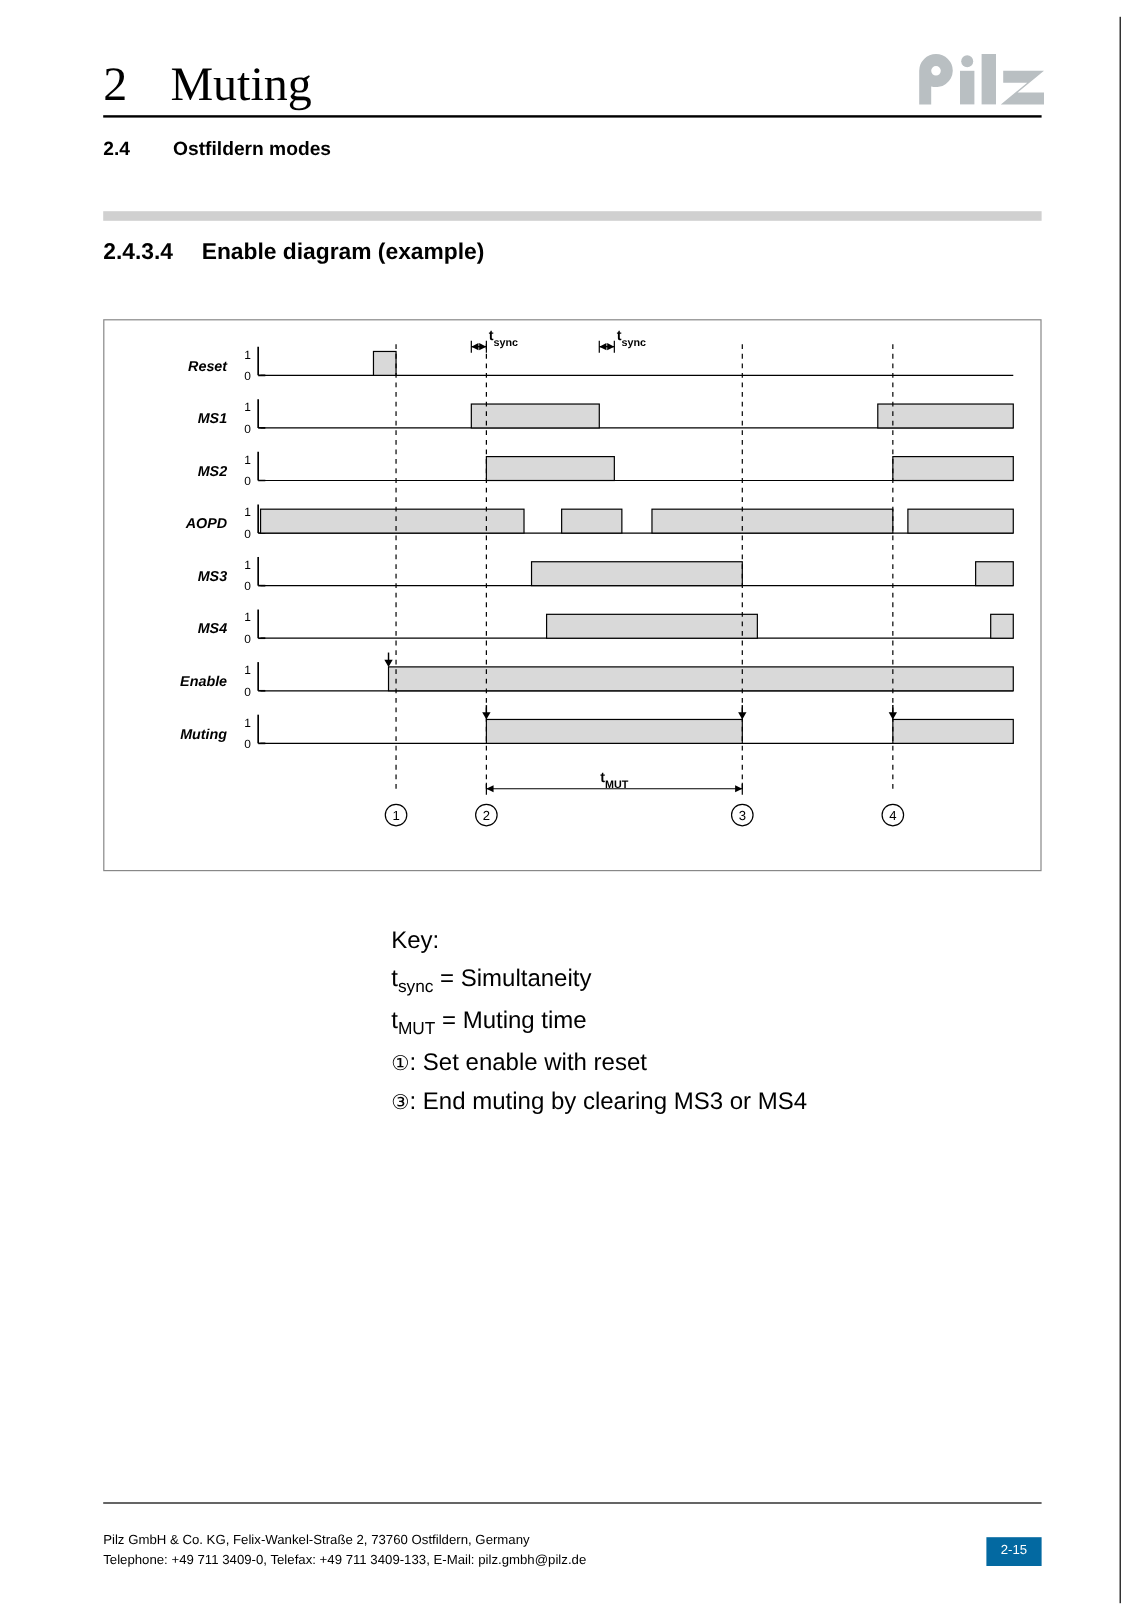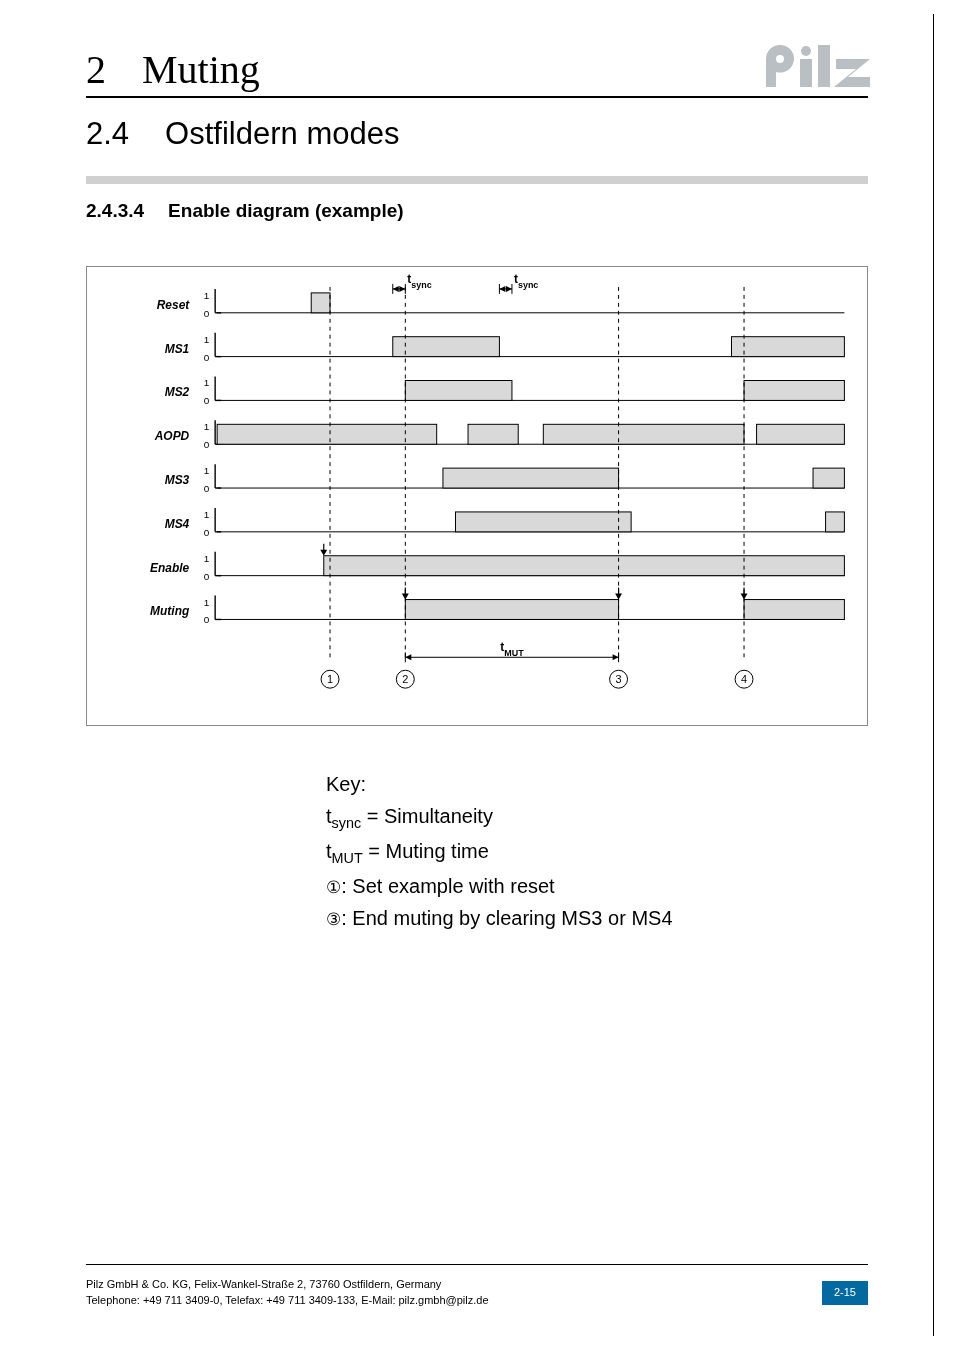--- a/index.html
+++ b/index.html
@@ -42,22 +42,22 @@
   .head-title { font-family: Georgia, 'Times New Roman', serif; font-size: 40px; font-weight: 300; }
   .logo { margin-right: -6px; }
 
   .h2 {
     position: absolute;
     top: 116px;
     left: var(--left-margin);
     right: var(--right-margin);
     display: flex;
     gap: 36px;
-    font-size: 31px;
-    font-weight: normal;
+    font-size: 16px;
+    font-weight: bold;
   }
   .greybar {
     position: absolute;
     top: 176px;
     left: var(--left-margin);
     width: var(--content-w);
     height: 8px;
     background: #d0d0d0;
   }
   .h4 {
@@ -93,21 +93,21 @@
     display: inline-block;
     font-size: 0.85em;
   }
 
   .footer {
     position: absolute;
     bottom: 42px;
     left: var(--left-margin);
     right: var(--right-margin);
     border-top: 1px solid #000;
-    padding-top: 12px;
+    padding-top: 24px;
     font-size: 11px;
     line-height: 1.4;
     display: flex;
     justify-content: space-between;
     align-items: flex-start;
   }
   .page-badge {
     background: #0369a1;
     color: #fff;
     padding: 4px 12px;
@@ -255,21 +255,21 @@
       <line x1="533.2" y1="387" x2="533.2" y2="397" stroke="#000"></line>
       <text x="426.1" y="386" text-anchor="middle" font-size="12" font-weight="bold"><tspan>t</tspan><tspan font-size="9" baseline-shift="sub">MUT</tspan></text>
     </svg>
 </div>
 
 <div class="key-block">
   <div>Key:</div>
   <div id="key-lines">
       <div><span>t</span><span class="sub">sync</span><span> = Simultaneity</span></div>
       <div><span>t</span><span class="sub">MUT</span><span> = Muting time</span></div>
-      <div><span class="circnum">①</span><span>: Set example with reset</span></div>
+      <div><span class="circnum">①</span><span>: Set enable with reset</span></div>
       <div><span class="circnum">③</span><span>: End muting by clearing MS3 or MS4</span></div>
     </div>
 </div>
 
 <div class="footer">
   <div>
     <div>Pilz GmbH &amp; Co. KG, Felix-Wankel-Straße 2, 73760 Ostfildern, Germany</div>
     <div>Telephone: +49 711 3409-0, Telefax: +49 711 3409-133, E-Mail: pilz.gmbh@pilz.de</div>
   </div>
   <div class="page-badge">2-15</div>

